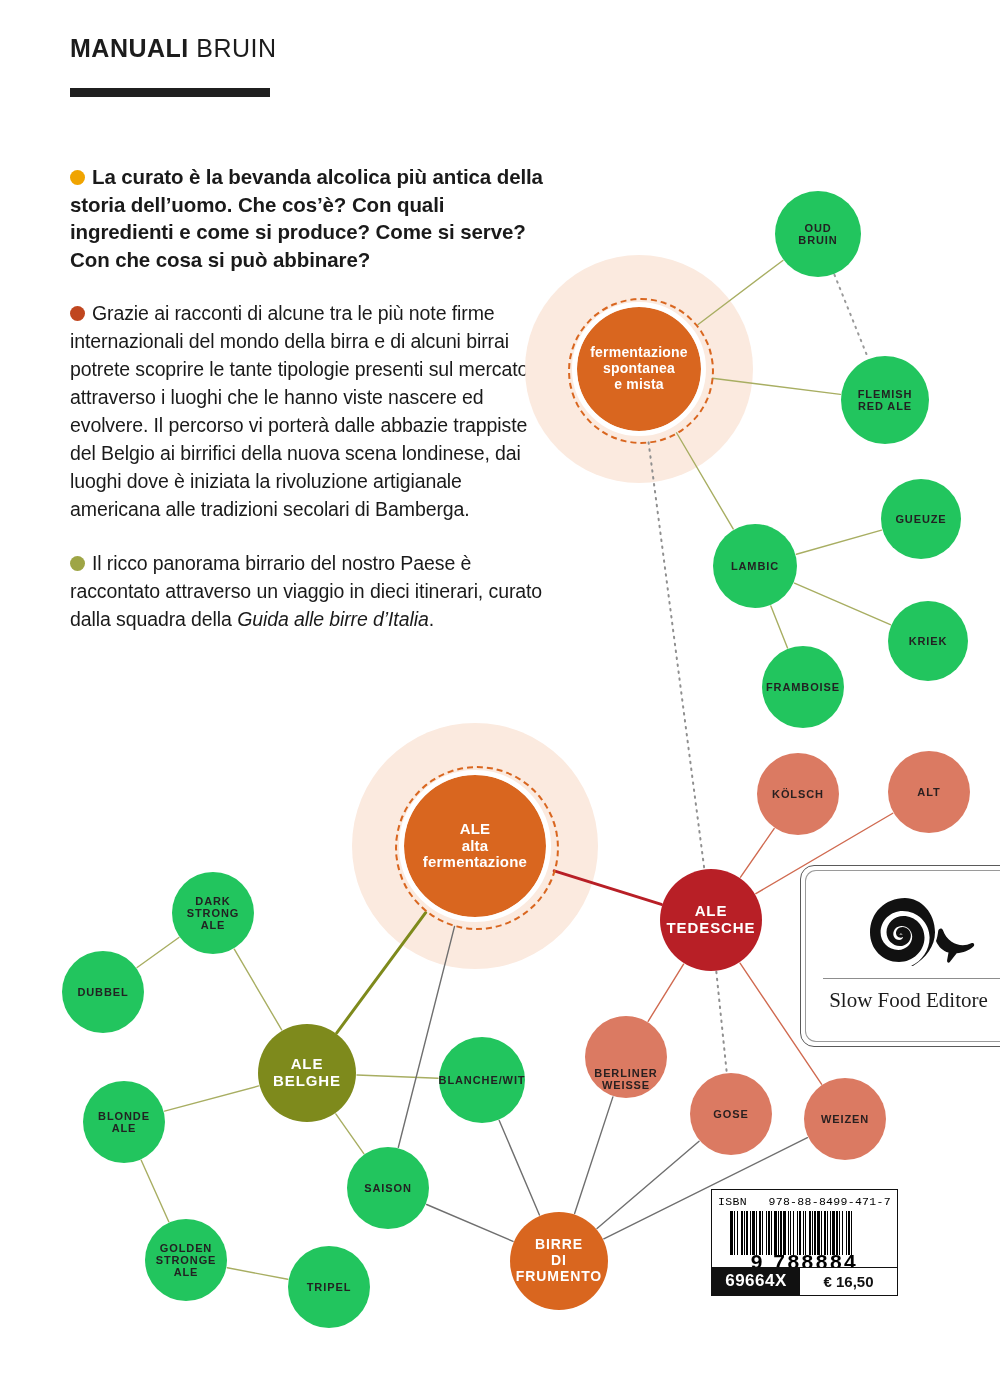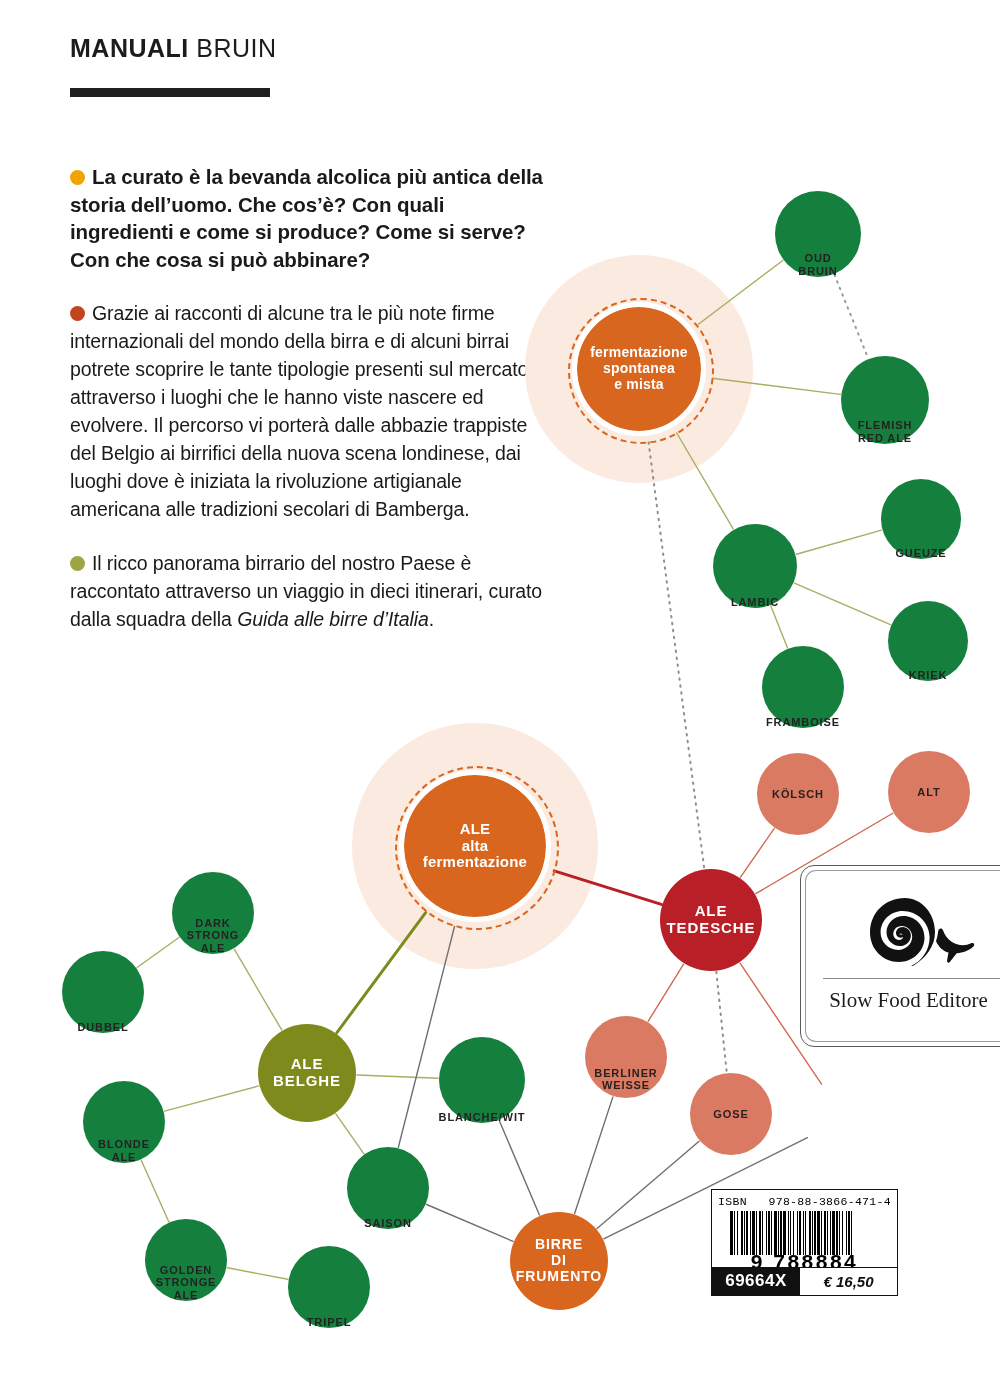--- a/index.html
+++ b/index.html
@@ -32,21 +32,21 @@
 
   
   .diagram{position:absolute;left:0;top:0;width:1000px;height:1399px;}
   svg.links{position:absolute;left:0;top:0;width:1000px;height:1399px;}
 
   .node{position:absolute;border-radius:50%;display:flex;align-items:center;
         justify-content:center;text-align:center;box-sizing:border-box;}
   .node span{display:block;line-height:1.12;letter-spacing:0.9px;
              font-weight:700;font-stretch:condensed;}
 
-  .n-olive{background:#15803d;color:#222;align-items:flex-end;}
+  .n-olive{background:#22c55e;color:#222;}
   .n-salmon{background:#DB7A62;color:#2a2020;}
   .n-darkolive{background:#7E8A1C;color:#fff;}
   .n-darkred{background:#B81F26;color:#fff;}
   .n-orange{background:#D9661F;color:#fff;}
 
   .glow{position:absolute;border-radius:50%;background:#FBEADF;}
   .dashring{position:absolute;border-radius:50%;border:2px dashed #D9661F;}
   .whitering{position:absolute;border-radius:50%;border:5px solid #ffffff;}
 
   
@@ -68,21 +68,21 @@
   .bars{position:absolute;left:18px;top:21px;width:152px;height:44px;}
   .bars i{position:absolute;top:0;height:100%;background:#000;}
   .digits{position:absolute;left:0;top:60px;width:100%;text-align:center;
           font-family:"Liberation Sans",sans-serif;font-weight:700;font-size:21px;
           letter-spacing:2.5px;color:#000;}
   .codebar{position:absolute;left:0;bottom:0;width:100%;height:28px;display:flex;}
   .codebar .left{flex:0 0 88px;background:#111;color:#fff;display:flex;
         align-items:center;justify-content:center;font-weight:700;font-size:17px;letter-spacing:0.5px;}
   .codebar .right{flex:1;background:#fff;color:#111;display:flex;
         align-items:center;justify-content:center;font-weight:700;font-size:15px;
-        border-top:1.5px solid #111;font-style:italic;}
+        border-top:1.5px solid #111;}
 </style>
 </head>
 <body>
 
 <div class="page">
 
   <div class="header">
     <div class="title">
       <span class="t-bold">MANUALI</span><span> </span><span class="t-light">BRUIN</span>
     </div>
@@ -185,20 +185,23 @@
       </div>
       <div class="node n-olive" style="left: 439px; top: 1037px; height: 86px; width: 86px;">
         <span style="font-size: 11px;">BLANCHE/WIT</span>
       </div>
       <div class="node n-salmon" style="left: 690px; top: 1073px; height: 82px; width: 82px;">
         <span style="font-size: 11px;">GOSE</span>
       </div>
       <div class="node n-olive" style="left: 83px; top: 1081px; height: 82px; width: 82px;">
         <span style="font-size: 11px;">BLONDE<br>ALE</span>
       </div>
+      <div class="node n-salmon" style="left: 804px; top: 1078px; height: 82px; width: 82px;">
+        <span style="font-size: 11px;">WEIZEN</span>
+      </div>
       <div class="node n-olive" style="left: 347px; top: 1147px; height: 82px; width: 82px;">
         <span style="font-size: 11px;">SAISON</span>
       </div>
       <div class="node n-olive" style="left: 145px; top: 1219px; height: 82px; width: 82px;">
         <span style="font-size: 11px;">GOLDEN<br>STRONGE<br>ALE</span>
       </div>
       <div class="node n-orange" style="left: 510px; top: 1212px; height: 98px; width: 98px;">
         <span style="font-size: 14px;">BIRRE<br>DI FRUMENTO</span>
       </div>
       <div class="node n-olive" style="left: 288px; top: 1246px; height: 82px; width: 82px;">
@@ -215,21 +218,21 @@
       </g>
     </svg>
     <div class="pubsep"></div>
     <div class="pubname">Slow Food Editore</div>
   </div>
 
   <div class="barcodebox">
     <div class="isbn">
       <span>ISBN</span>
       <span>&nbsp;</span>
-      <span>978-88-3866-471-4</span>
+      <span>978-88-8499-471-7</span>
     </div>
     <div class="bars" id="bars">
         <i style="left: 0px; width: 3px;"></i>
         <i style="left: 4px; width: 1px;"></i>
         <i style="left: 7px; width: 1px;"></i>
         <i style="left: 11px; width: 2px;"></i>
         <i style="left: 14px; width: 1px;"></i>
         <i style="left: 16px; width: 2px;"></i>
         <i style="left: 20px; width: 1px;"></i>
         <i style="left: 22px; width: 3px;"></i>

